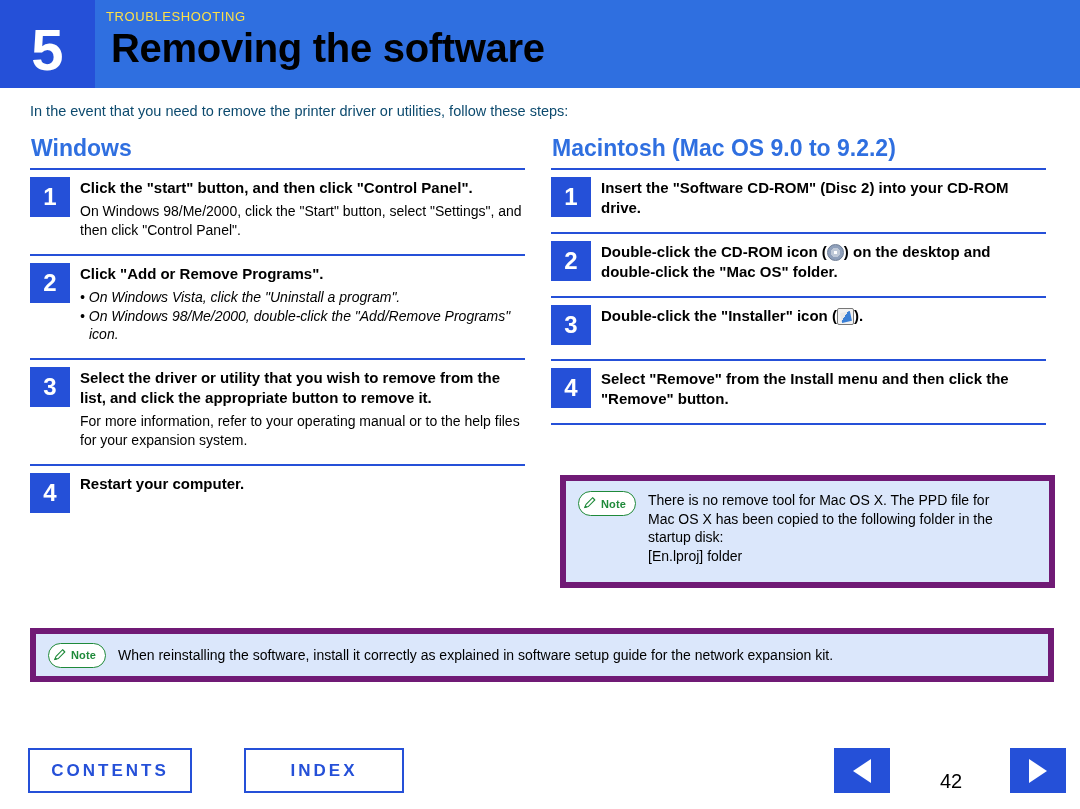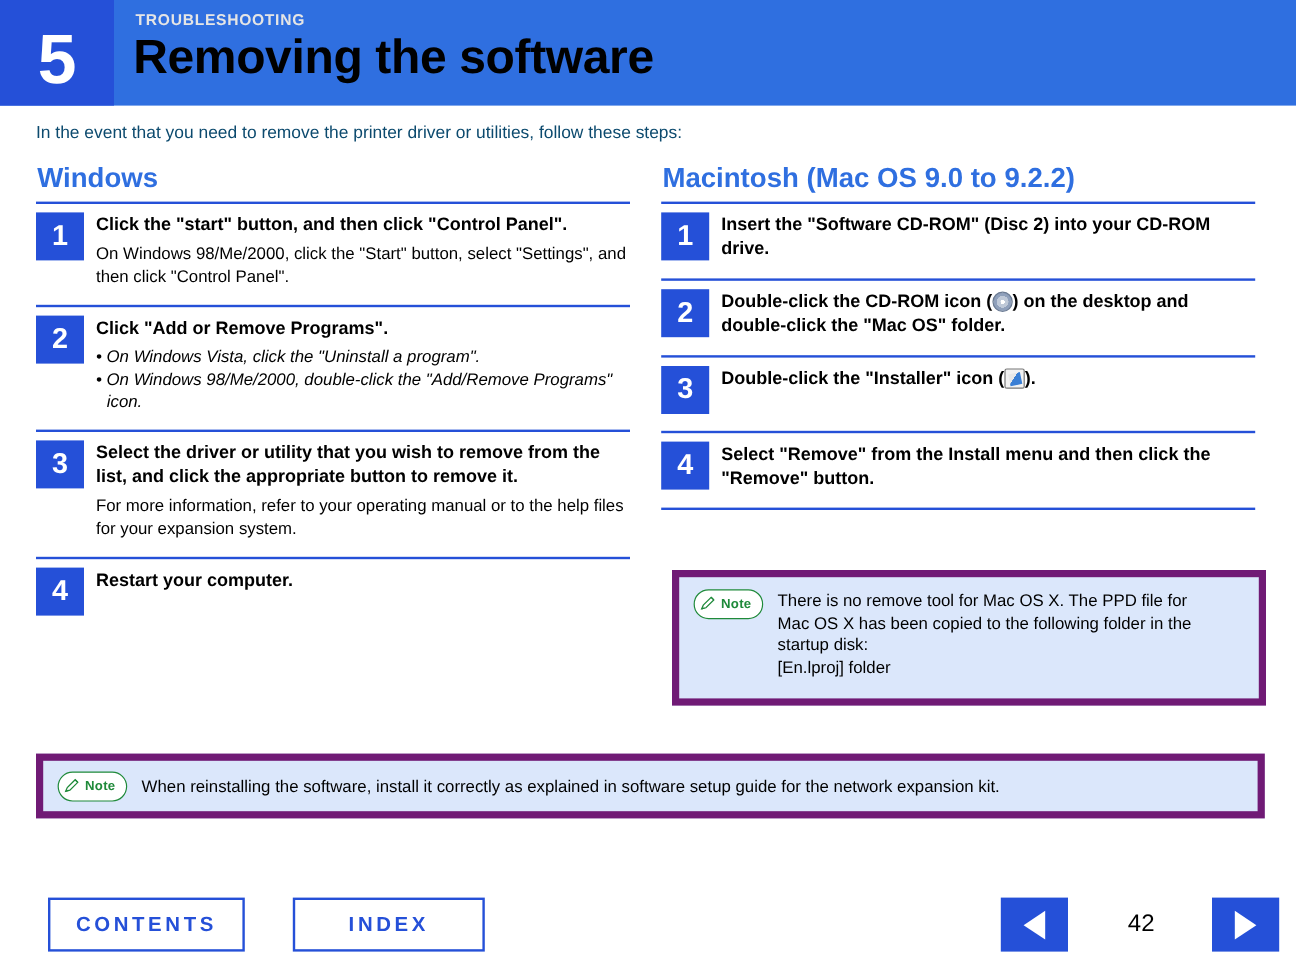--- a/index.html
+++ b/index.html
@@ -42,24 +42,24 @@
     top: 6px;
   }
   .header-right {
     flex: 1;
     position: relative;
     padding-left: 18px;
   }
   .section-label {
     position: absolute;
     top: 9px;
-    left: 18px;
-    color: #e5e5e5;
+    left: 11px;
+    color: #fde047;
     font-size: 13px;
-    font-weight: bold;
+    font-weight: normal;
     letter-spacing: 0.6px;
   }
   .page-title {
     position: absolute;
     top: 26px;
     left: 16px;
     color: #000000;
     font-size: 40px;
     font-weight: bold;
     letter-spacing: -0.3px;
@@ -246,21 +246,21 @@
     color: #2550d8;
     font-size: 17px;
     font-weight: bold;
     letter-spacing: 3px;
     display: flex;
     align-items: center;
     justify-content: center;
     box-sizing: border-box;
   }
   #contents-button {
-    left: 40px;
+    left: 28px;
     top: 3px;
     width: 164px;
     height: 45px;
   }
   #index-button {
     left: 244px;
     top: 3px;
     width: 160px;
     height: 45px;
   }
@@ -284,21 +284,21 @@
   }
   .tri-right {
     width: 0; height: 0;
     border-top: 12px solid transparent;
     border-bottom: 12px solid transparent;
     border-left: 18px solid #ffffff;
   }
   #page-number {
     position: absolute;
     left: 921px;
-    top: 3px;
+    top: 14px;
     width: 60px;
     height: 45px;
     display: flex;
     align-items: center;
     justify-content: center;
     font-size: 20px;
     color: #000;
   }
 </style>
 </head>

